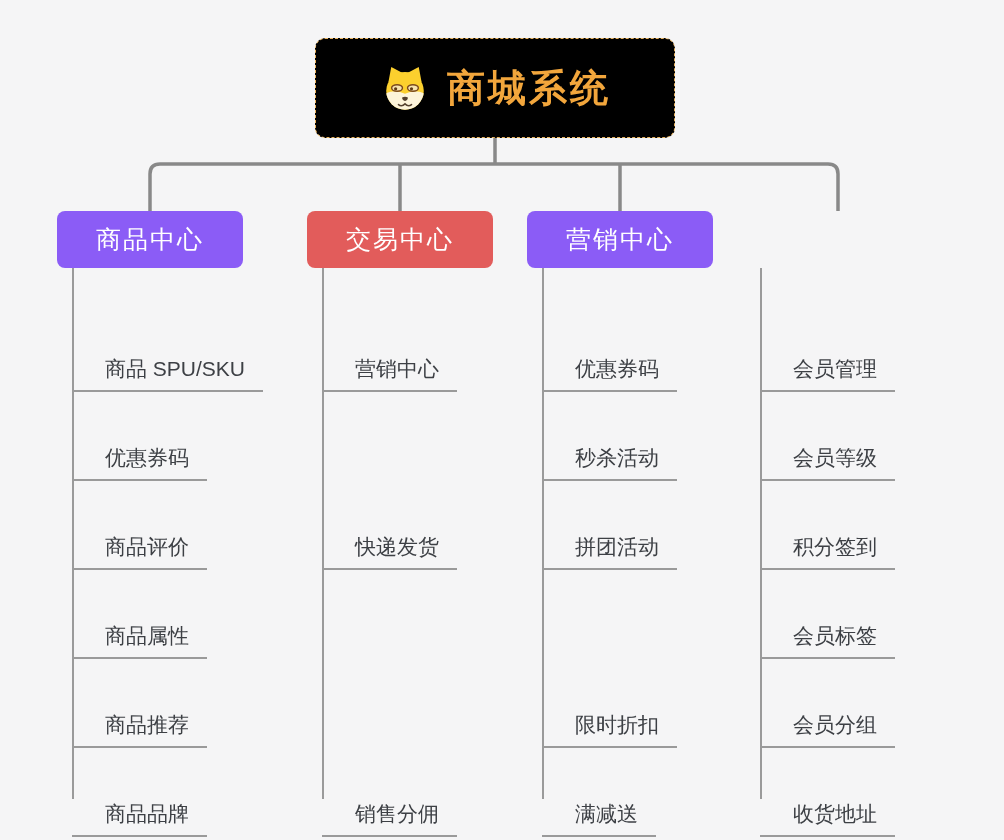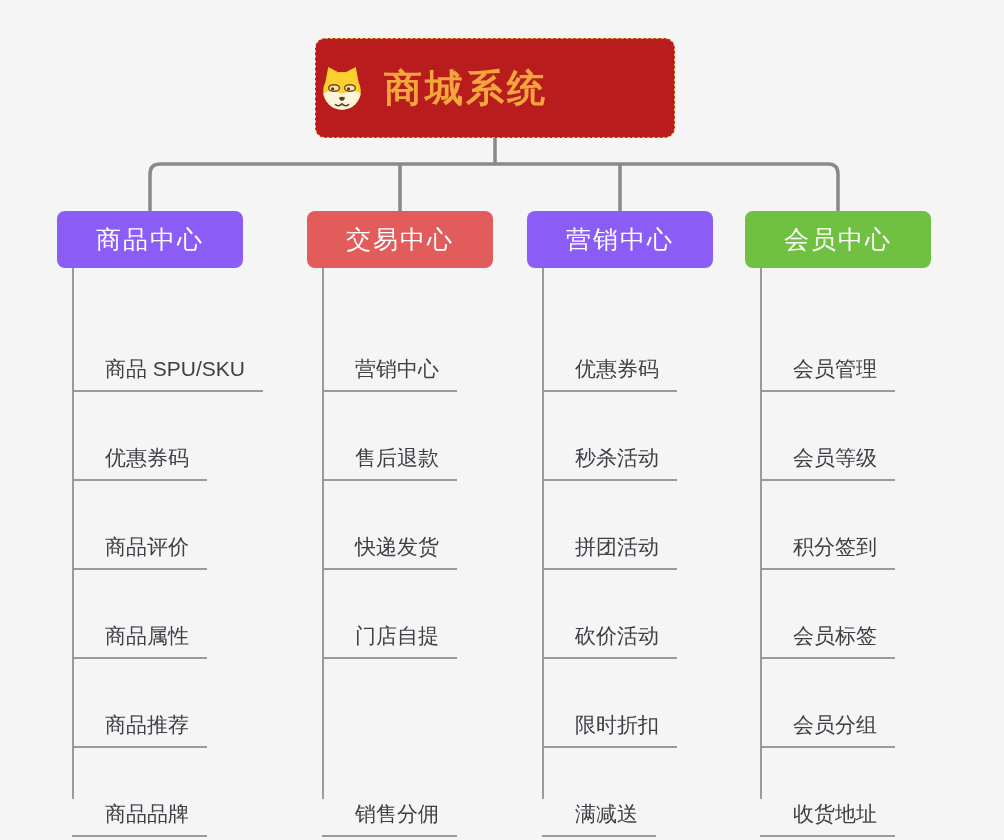--- a/index.html
+++ b/index.html
@@ -3,23 +3,23 @@
 <meta charset="utf-8">
 <style>
   html,body{margin:0;padding:0;}
   body{font-family:"Liberation Sans","DejaVu Sans",sans-serif;}
   .canvas{position:relative;width:1004px;height:840px;background:#f5f5f6;overflow:hidden;}
 
   
   .wires{position:absolute;left:0;top:0;width:1004px;height:840px;}
 
   
-  .root{position:absolute;left:315px;top:38px;width:360px;height:100px;background:#b91c1c;
+  .root{position:absolute;left:315px;top:38px;width:360px;height:100px;background:#000000;
         border:1px dashed #eab45f;border-radius:10px;display:flex;align-items:center;
-        gap:16px;box-sizing:border-box;}
+        justify-content:center;gap:16px;box-sizing:border-box;}
   .root-title{font-size:38px;font-weight:600;letter-spacing:3px;line-height:1;}
 
   
   .branch-header{position:absolute;top:211px;width:186px;height:57px;border-radius:8px;
         color:#ffffff;font-size:25px;letter-spacing:2px;display:flex;align-items:center;
         justify-content:center;}
   .b0{left:57px}.b1{left:307px}.b2{left:527px}.b3{left:745px}
 
   
   .leaf{position:absolute;height:40px;box-sizing:border-box;display:flex;align-items:flex-end;
@@ -63,41 +63,35 @@
 
   <div class="branch-header b0" style="background-color: #8b5cf6;">
     <span>商品中心</span>
   </div>
   <div class="branch-header b1" style="background-color: rgb(226, 92, 91);">
     <span>交易中心</span>
   </div>
   <div class="branch-header b2" style="background-color: #8b5cf6;">
     <span>营销中心</span>
   </div>
-  <div class="branch-header b3" style="background-color: rgb(112, 192, 65);">
-    <span>会员中心</span>
-  </div>
 
   <div class="leaf c0 r0">商品 SPU/SKU</div>
   <div class="leaf c0 r1">优惠券码</div>
   <div class="leaf c0 r2">商品评价</div>
   <div class="leaf c0 r3">商品属性</div>
   <div class="leaf c0 r4">商品推荐</div>
   <div class="leaf c0 r5">商品品牌</div>
 
   <div class="leaf c1 r0">营销中心</div>
-  <div class="leaf c1 r1">售后退款</div>
   <div class="leaf c1 r2">快递发货</div>
-  <div class="leaf c1 r3">门店自提</div>
   <div class="leaf c1 r5">销售分佣</div>
 
   <div class="leaf c2 r0">优惠券码</div>
   <div class="leaf c2 r1">秒杀活动</div>
   <div class="leaf c2 r2">拼团活动</div>
-  <div class="leaf c2 r3">砍价活动</div>
   <div class="leaf c2 r4">限时折扣</div>
   <div class="leaf c2 r5">满减送</div>
 
   <div class="leaf c3 r0">会员管理</div>
   <div class="leaf c3 r1">会员等级</div>
   <div class="leaf c3 r2">积分签到</div>
   <div class="leaf c3 r3">会员标签</div>
   <div class="leaf c3 r4">会员分组</div>
   <div class="leaf c3 r5">收货地址</div>
 

